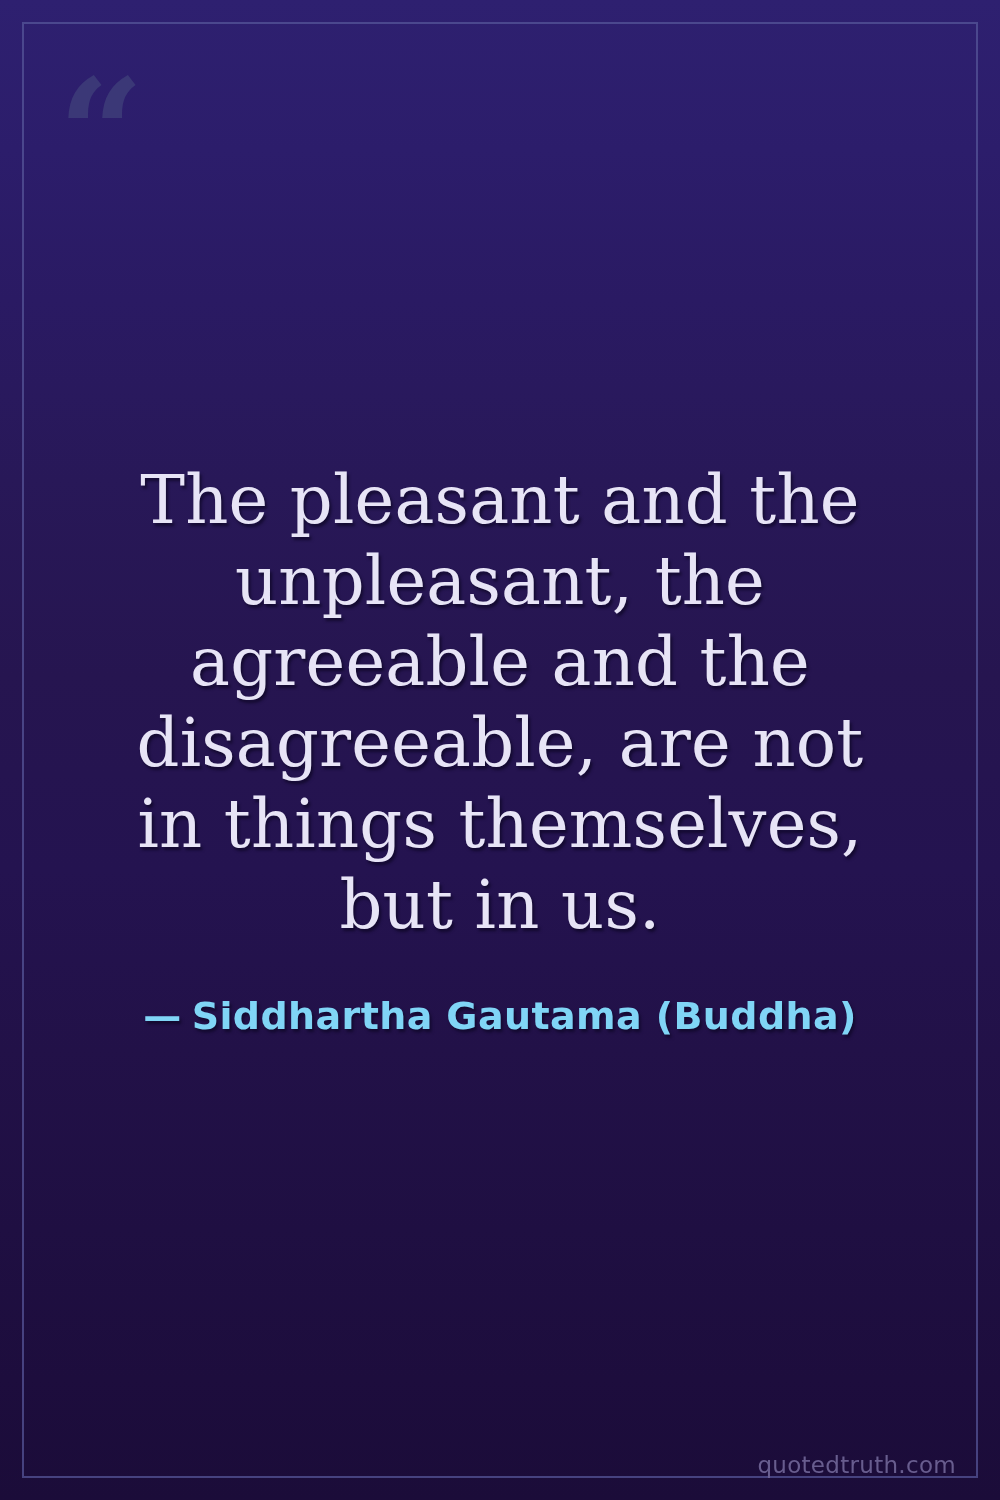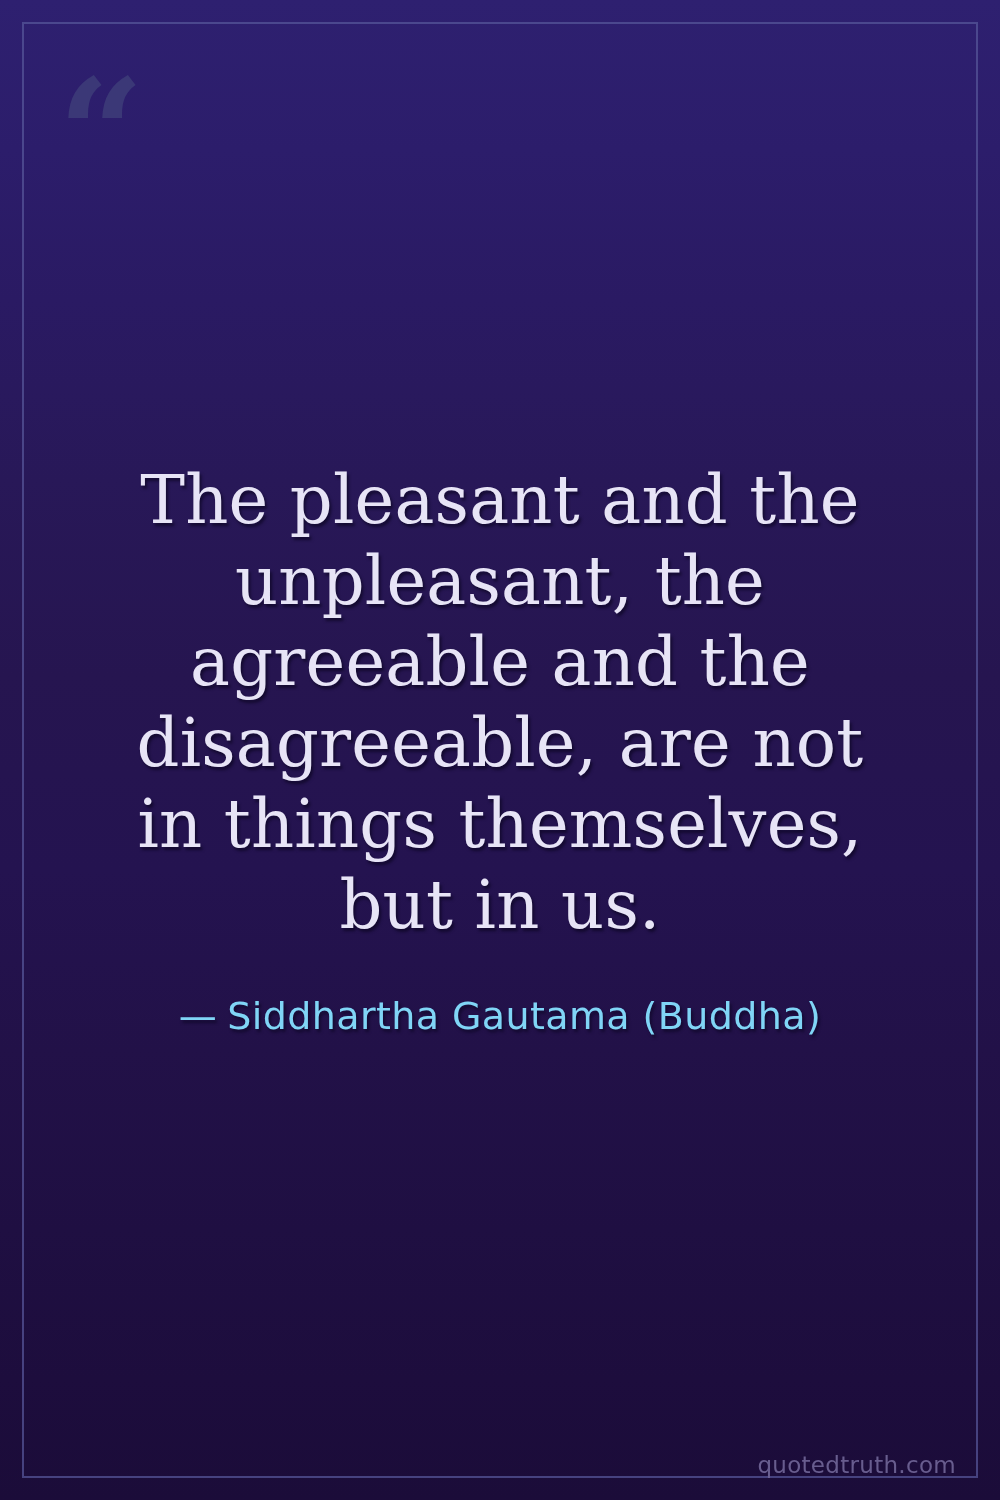--- a/index.html
+++ b/index.html
@@ -89,21 +89,21 @@
     letter-spacing: 0.2px;
   }
 
   #attribution {
     margin: 0;
     margin-top: 48px;
     width: 100%;
     max-width: 760px;
     text-align: center;
     font-family: "DejaVu Sans", sans-serif;
-    font-weight: 400;
+    font-weight: 700;
     font-size: 38px;
     line-height: 1.2;
     color: #80d5f6;
     text-shadow: 2px 3px 3px rgba(8, 4, 28, 0.55);
     letter-spacing: 0.4px;
   }
 
   #attribution .dash {
     margin-right: 10px;
   }

